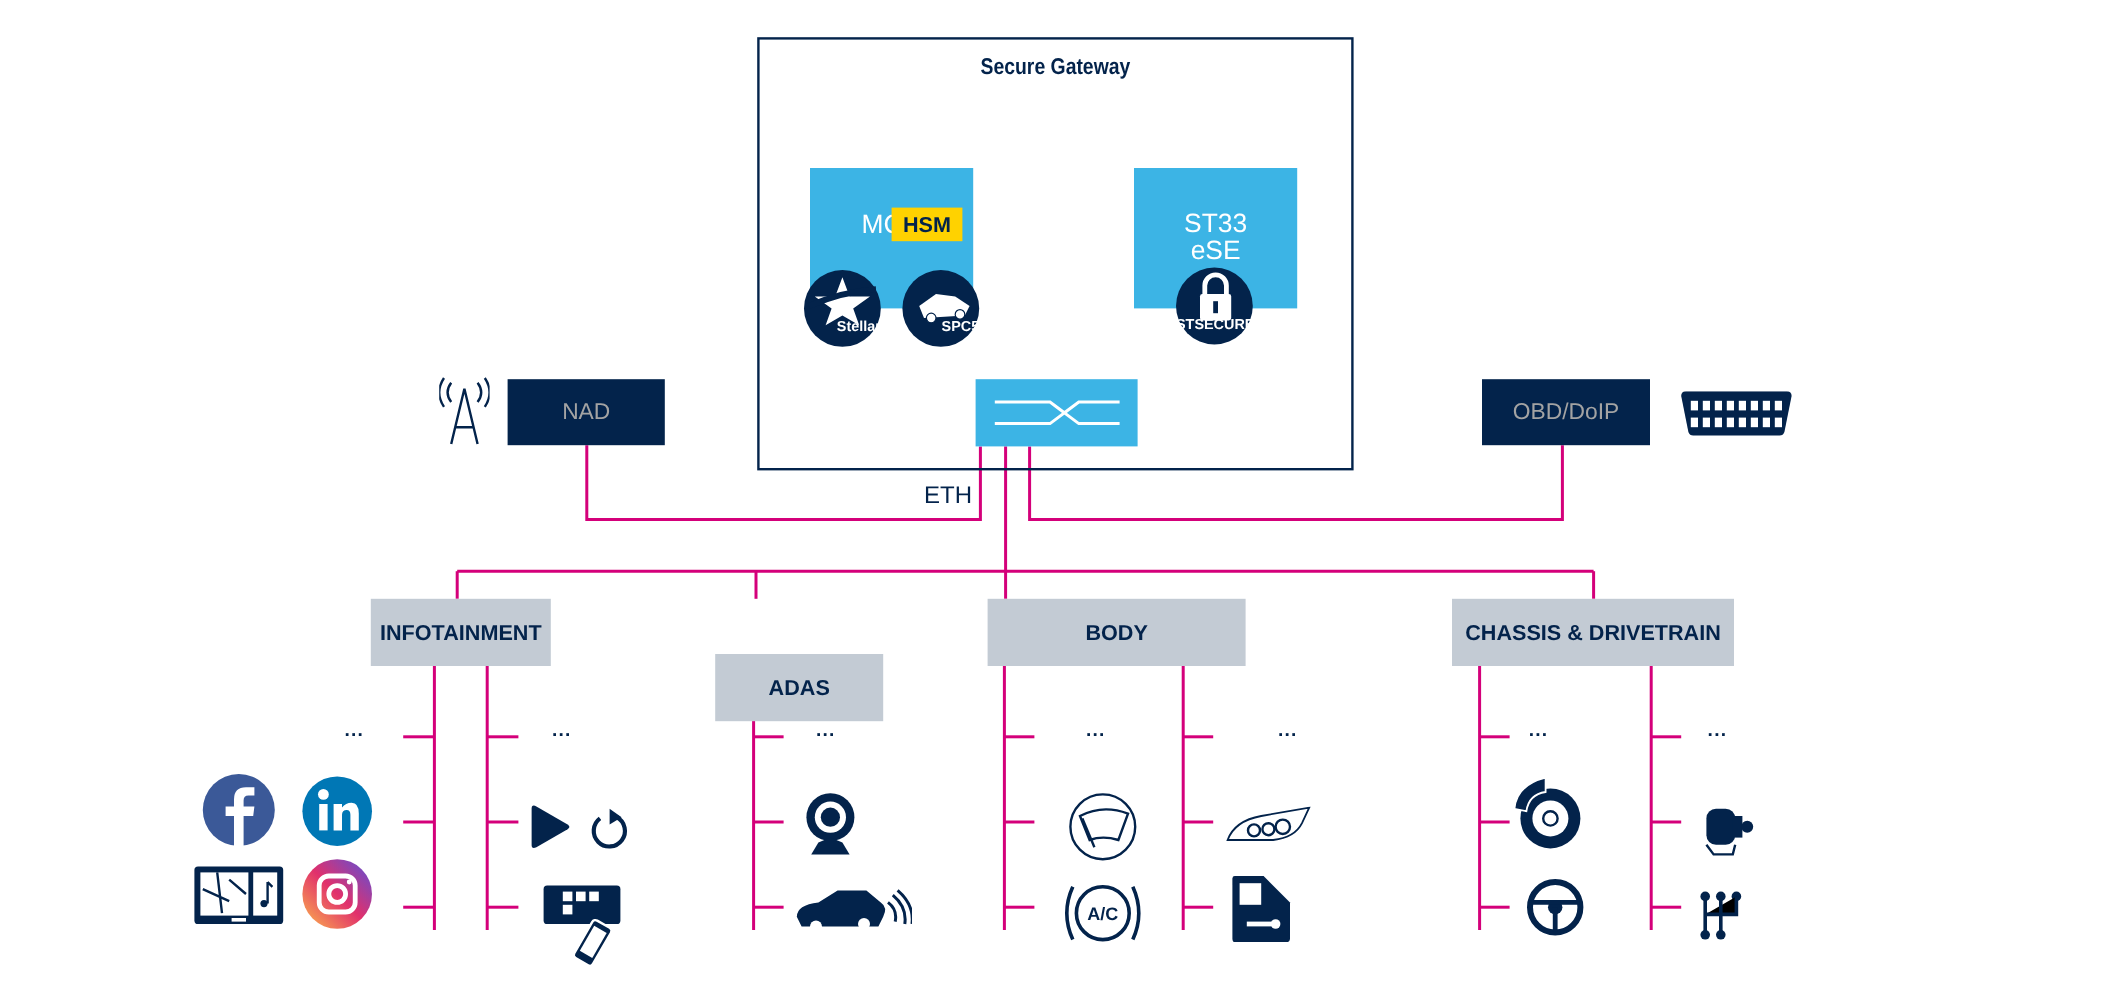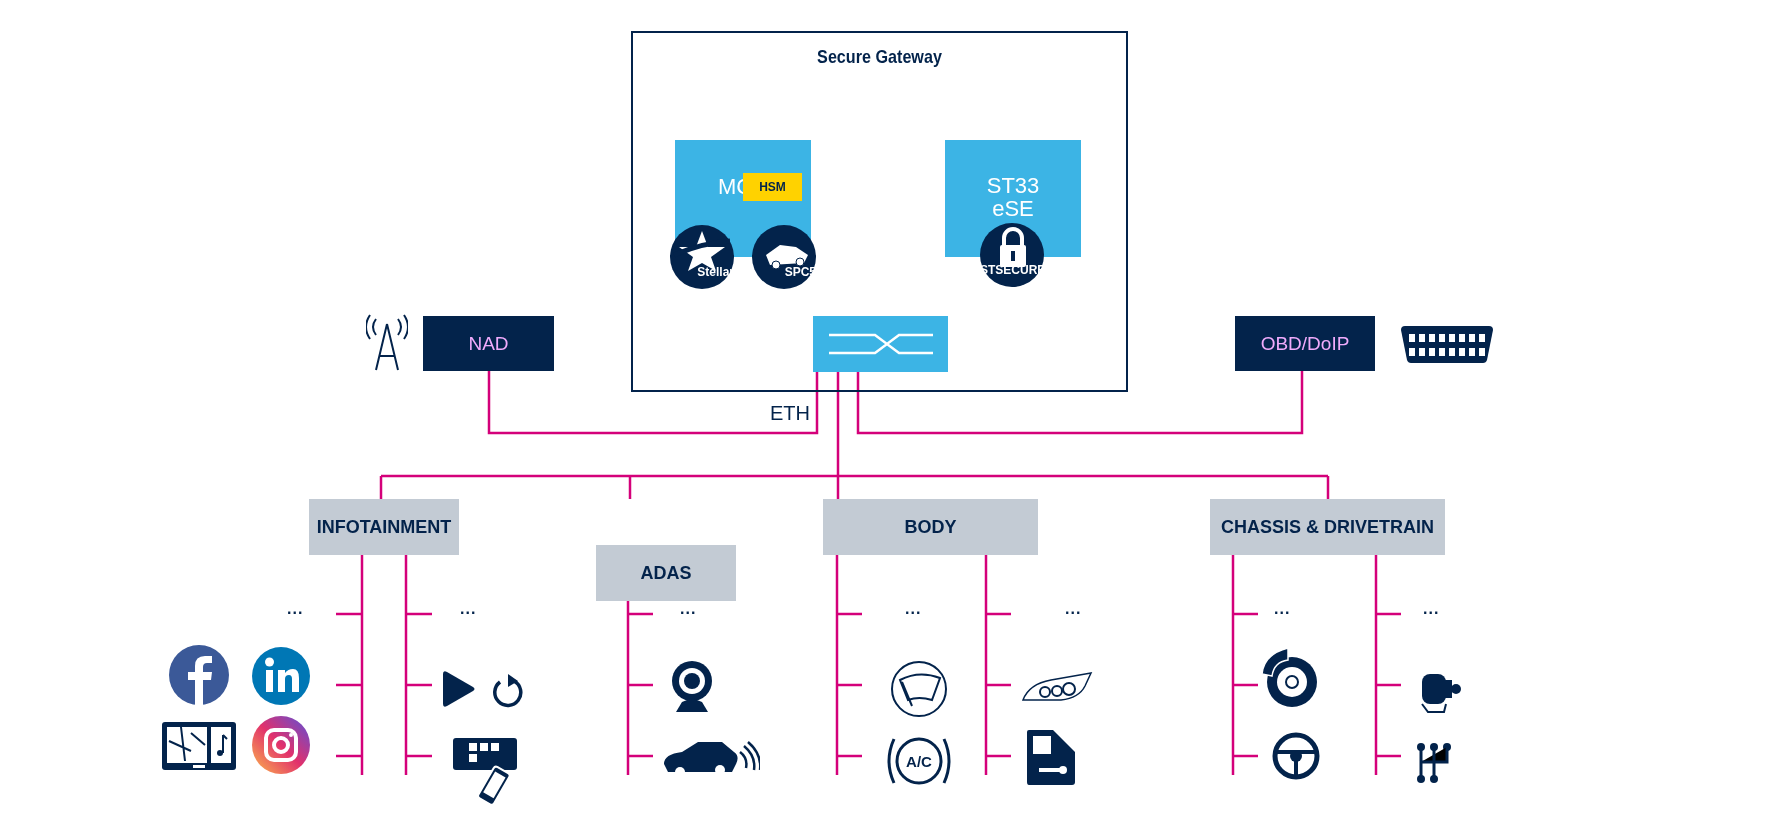--- a/index.html
+++ b/index.html
@@ -3,25 +3,25 @@
 <meta charset="utf-8">
 <style>
   html,body{margin:0;padding:0;background:#fff;}
   body{width:1772px;height:835px;position:relative;overflow:hidden;font-family:"Liberation Sans",sans-serif;color:#03234b;}
   .abs{position:absolute;}
   .gw{left:631px;top:31px;width:497px;height:361px;border:2px solid #03234b;box-sizing:border-box;}
   .gw-title{left:631px;top:46px;width:497px;text-align:center;font-size:19px;font-weight:bold;transform:scaleX(0.85);}
   .chip{background:#3cb4e5;color:#fff;font-size:22px;text-align:center;box-sizing:border-box;margin-top:44px;}
   .mcu{left:675px;top:96px;width:136px;height:117px;padding-top:34px;}
   .st33{left:945px;top:96px;width:136px;height:117px;padding-top:34px;line-height:23px;}
-  .hsm{left:743px;top:173px;width:59px;height:28px;background:#ffd200;color:#03234b;font-size:12px;font-weight:bold;text-align:center;line-height:28px;}
+  .hsm{left:743px;top:173px;width:59px;height:28px;background:#ffd200;color:#03234b;font-size:18px;font-weight:bold;text-align:center;line-height:28px;}
   .badge{width:64px;height:64px;border-radius:50%;background:#03234b;color:#fff;font-weight:bold;text-align:right;box-sizing:border-box;}
   .badge span{position:absolute;left:0;right:0;bottom:10px;font-size:12px;}
   .switch{left:813px;top:316px;width:135px;height:56px;background:#3cb4e5;}
-  .navy{background:#03234b;color:#f0abfc;font-size:19px;text-align:center;line-height:55px;}
+  .navy{background:#03234b;color:#a3a3a3;font-size:19px;text-align:center;line-height:55px;}
   .nad{left:423px;top:316px;width:131px;height:55px;}
   .obd{left:1235px;top:316px;width:140px;height:55px;}
   .eth{left:770px;top:402px;font-size:20px;}
   .cat{top:499px;height:56px;background:#c3cbd4;color:#03234b;font-size:18px;font-weight:bold;text-align:center;line-height:56px;}
   .dots{font-size:16px;font-weight:bold;letter-spacing:1px;}
   svg.lines{left:0;top:0;}
 </style>
 </head>
 <body>
 

